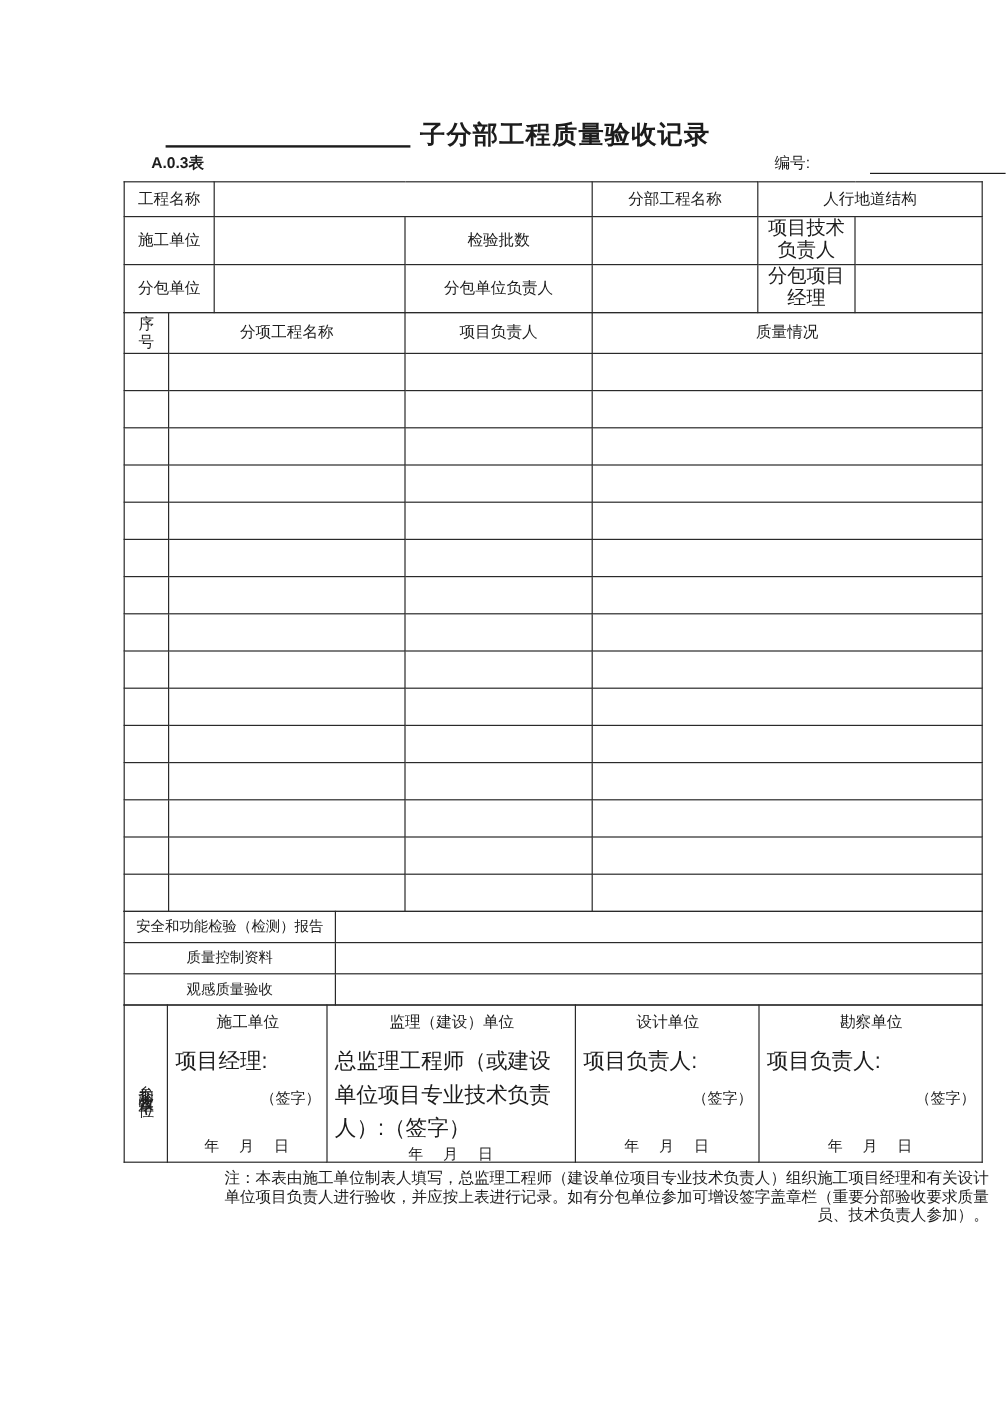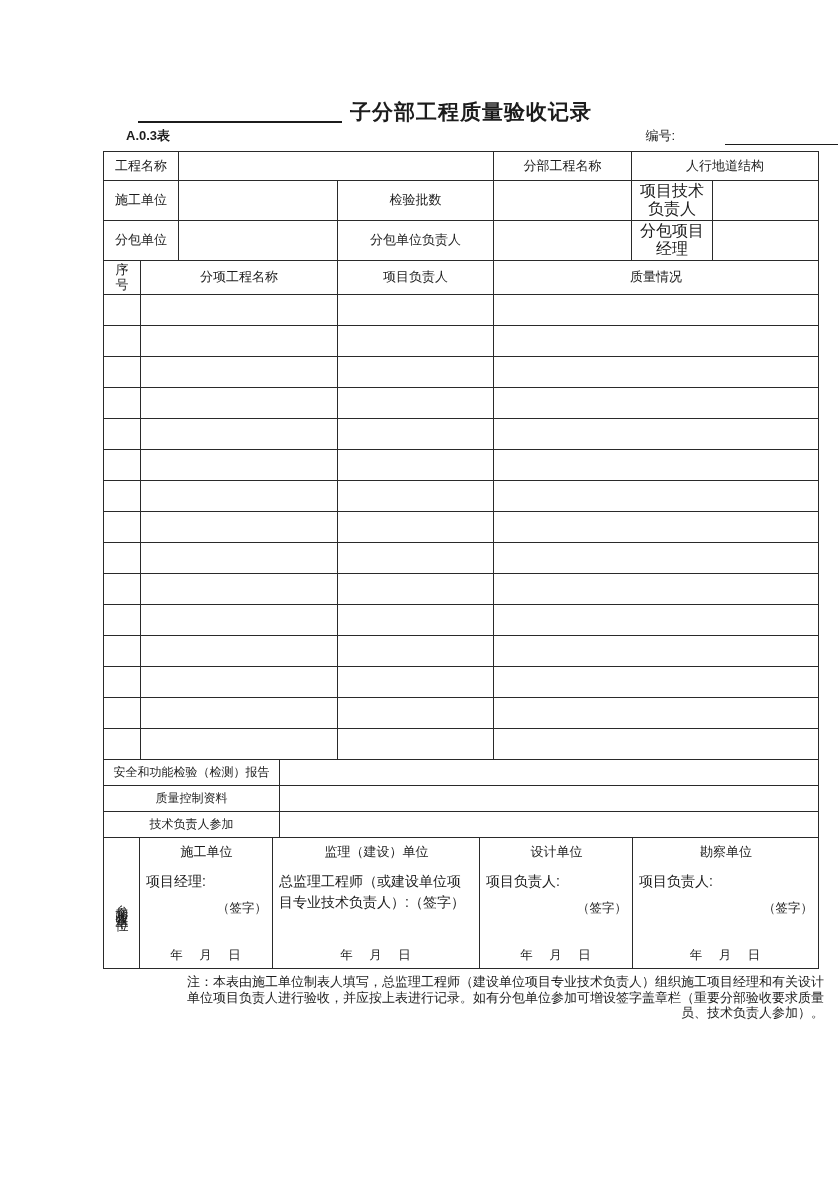--- a/index.html
+++ b/index.html
@@ -54,21 +54,21 @@
   
   .t-accept td{height:131px;vertical-align:top;}
   .side-label{
     writing-mode:vertical-lr;text-orientation:upright;
     text-align:center;vertical-align:middle !important;
     font-size:13px;letter-spacing:3px;padding:0;
   }
   .unit-cell{padding:5px 5px 4px 6px;}
   .unit-inner{display:flex;flex-direction:column;height:121px;}
   .unit-title{text-align:center;margin-bottom:10px;}
-  .unit-line{text-align:left;line-height:1.55;font-size:14px;}
+  .unit-line{text-align:left;line-height:1.55;font-size:18px;}
   .unit-line2{text-align:right;margin-top:8px;font-size:12.5px;}
   .unit-date{margin-top:auto;text-align:center;letter-spacing:2px;font-size:12.5px;}
 
   
   .note{
     margin:5px 55px 0 66px;
     font-size:13px;line-height:1.22;
     white-space:pre-line;
     text-align:right;
   }
@@ -246,21 +246,21 @@
       <tbody>
           <tr>
             <td class="sum-label">安全和功能检验（检测）报告</td>
             <td></td>
           </tr>
           <tr>
             <td class="sum-label">质量控制资料</td>
             <td></td>
           </tr>
           <tr>
-            <td class="sum-label">技术负责人参加</td>
+            <td class="sum-label">观感质量验收</td>
             <td></td>
           </tr>
         </tbody>
     </table>
 
     <table class="t-accept">
       <colgroup>
         <col style="width:36px">
           <col style="width:133px">
           <col style="width:207px">

